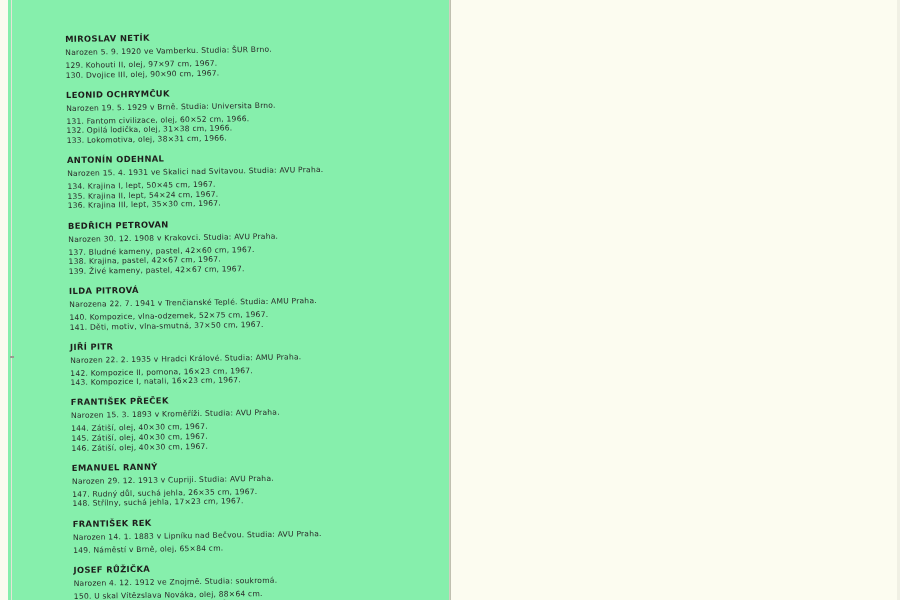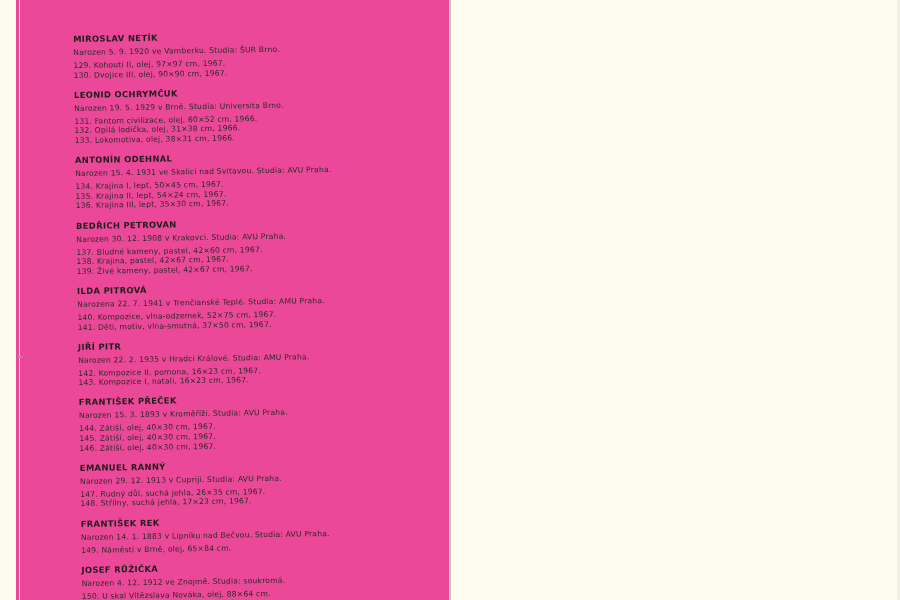--- a/index.html
+++ b/index.html
@@ -7,21 +7,21 @@
     width: 900px; height: 600px; overflow: hidden;
     background: #fbfbef;
     font-family: "DejaVu Sans", sans-serif;
     color: #2a2a28;
     position: relative;
   }
   .spread { position: absolute; inset: 0; }
   .page {
     position: absolute; top: 0; height: 600px;
   }
-  .page-left { left: 16px; width: 522px; background: #ec4899; }
+  .page-left { left: 8px; width: 522px; background: #86efac; }
   .page-right { left: 451px; width: 449px; background: #fcfcf0; }
   .gutter {
     position: absolute; left: 449px; top: 0; width: 2px; height: 600px;
     background: linear-gradient(to right, #d8d8c8, #b8b8a8);
   }
   .left-edge {
     position: absolute; left: 3px; top: 0; width: 1px; height: 600px; background: #e4e4d6;
   }
   .edge-mark { position:absolute; left:2px; top:356px; width:4px; height:2px; background:#9a9a90; }
   .right-edge {

